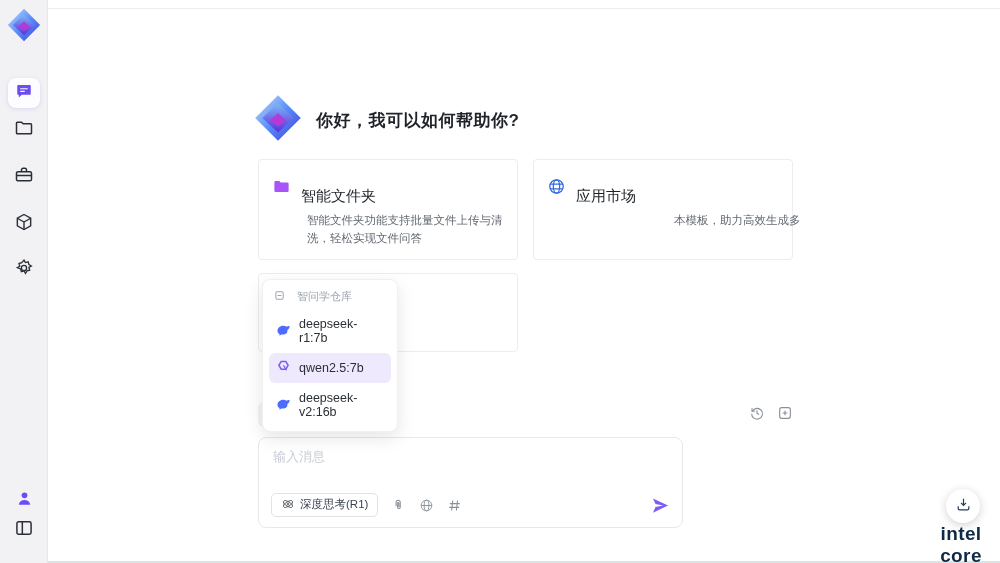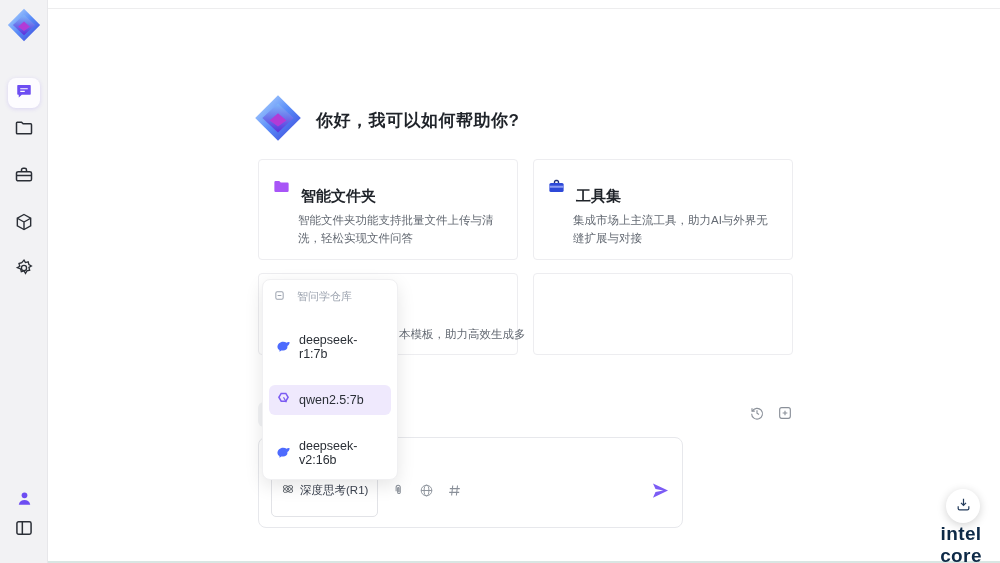--- a/index.html
+++ b/index.html
@@ -23,52 +23,52 @@
 
   
   #greeting { position:absolute; left:254px; top:94px; display:flex; align-items:center; gap:14px; }
   #greeting-title { font-size:17px; font-weight:700; color:#1f2329; letter-spacing:.5px; }
 
   
   #cards { position:absolute; left:258px; top:159px; width:537px;
     display:grid; grid-template-columns:260px 260px; column-gap:15px; row-gap:13px; }
   .card { border:1px solid #ededf0; border-radius:4px; background:#fff; padding:11px 13px; min-height:79px; cursor:pointer; }
   .card-head { display:flex; align-items:center; gap:10px; margin-bottom:6px; }
-  .card-title { font-size:15px; font-weight:700; color:#1f2329;margin-top:16px; }
-  .card-desc { font-size:11.5px; color:#646a73; line-height:1.55; margin-left:26px; }
+  .card-title { font-size:15px; font-weight:400; color:#1f2329;margin-top:16px; }
+  .card-desc { font-size:11.5px; color:#646a73; line-height:1.55; margin-left:35px; }
   .card-desc.occluded { margin-left:0; text-indent:127px; white-space:nowrap; overflow:visible; }
 
   
   #model-dropdown { position:absolute; left:262px; top:279px; width:136px; background:#fff;
     border:1px solid #f0f0f2; border-radius:8px; padding:6px;
     box-shadow:0 6px 18px rgba(0,0,0,.10); z-index:30; }
   .dd-header { display:flex; align-items:center; gap:12px; color:#9CA3AF; font-size:11px; padding:3px 5px 5px; }
   .dd-item { display:flex; align-items:center; gap:8px; font-size:12.5px; color:#2a2f36;
-    padding:6px 7px; border-radius:6px; margin-top:18px; cursor:pointer; }
+    padding:6px 7px; border-radius:6px; margin-top:2px; cursor:pointer; }
   .dd-item.selected { background:#EFE9FD; }
 
   
   #model-selector { position:absolute; left:258px; top:402px; height:25px; background:#f2f3f5;
     border-radius:6px; display:flex; align-items:center; gap:7px; padding:0 10px;
     font-size:12.5px; color:#2a2f36; cursor:pointer; z-index:2; }
 
   #chat-actions { position:absolute; left:749px; top:405px; display:flex; gap:12px; color:#8A9099; }
   #chat-actions > div { cursor:pointer; }
 
   
   #input-box { position:absolute; left:258px; top:437px; width:425px; height:91px;
     border:1px solid #e7e8ec; border-radius:8px; background:#fff; }
   #message-input { position:absolute; left:14px; top:10px; width:440px; height:42px;
     border:none; outline:none; resize:none; font-size:13px; color:#333;
     font-family:"Liberation Sans","DejaVu Sans",sans-serif; background:transparent; }
   #message-input::placeholder { color:#c9cdd4; }
   #input-toolbar { position:absolute; left:12px; right:12px; bottom:10px;
     display:flex; align-items:center; gap:13px; color:#8A9099; }
-  #deep-think-pill { display:flex; align-items:flex-end; gap:5px; border:1px solid #e2e3e7;
-    border-radius:5px; padding:18px 9px; font-size:11.5px; color:#3c4350; background:#fff; cursor:pointer; }
+  #deep-think-pill { display:flex; align-items:flex-start; gap:5px; border:1px solid #e2e3e7;
+    border-radius:5px; padding:3px 9px; font-size:11.5px; color:#3c4350; background:#fff; cursor:pointer; }
   #send-button { margin-left:auto; cursor:pointer; display:flex; }
   .tb-icon { cursor:pointer; display:flex; }
 
   
   #download-fab { position:absolute; left:946px; top:489px; width:34px; height:34px;
     border-radius:50%; background:#fff; box-shadow:0 2px 10px rgba(0,0,0,.18);
     display:flex; align-items:center; justify-content:center; cursor:pointer; z-index:6; }
   #intel-badge { position:absolute; left:923px; top:523px; width:76px; text-align:center; z-index:6; }
   #intel-brand { font-size:19px; font-weight:700; color:#0E2A47; letter-spacing:.4px; }
   #intel-sub { font-size:7px; color:#9aa0a8; text-align:right; padding-right:10px; margin-top:1px; }
@@ -192,33 +192,20 @@
       <span>
         <svg width="19" height="19" viewBox="0 0 24 24" fill="#A855F7">
           <path d="M3 6.5A1.5 1.5 0 0 1 4.5 5h4.6l2 2h8.4A1.5 1.5 0 0 1 21 8.5v9a1.5 1.5 0 0 1-1.5 1.5h-15A1.5 1.5 0 0 1 3 17.5z"></path>
         </svg>
       </span>
       <span class="card-title">智能文件夹</span>
     </div>
     <div class="card-desc">智能文件夹功能支持批量文件上传与清洗，轻松实现文件问答</div>
   </div>
 
-  <div class="card">
-    <div class="card-head">
-      <span>
-        <svg width="19" height="19" viewBox="0 0 24 24">
-          <path d="M9.5 8V6.2a1.7 1.7 0 0 1 1.7-1.7h1.6a1.7 1.7 0 0 1 1.7 1.7V8" fill="none" stroke="#23307A" stroke-width="1.8"></path>
-          <rect x="3" y="7.5" width="18" height="11.5" rx="2" fill="#2E49D8"></rect>
-          <rect x="3" y="11" width="18" height="2.6" fill="#8D9BF2"></rect>
-        </svg>
-      </span>
-      <span class="card-title">工具集</span>
-    </div>
-    <div class="card-desc">集成市场上主流工具，助力AI与外界无缝扩展与对接</div>
-  </div>
 
   <div class="card">
     <div class="card-head">
       <span>
         <svg width="19" height="19" viewBox="0 0 24 24" fill="none" stroke="#2F6BE4" stroke-width="1.6">
           <circle cx="12" cy="12" r="8.5"></circle>
           <ellipse cx="12" cy="12" rx="4" ry="8.5"></ellipse>
           <path d="M3.8 9h16.4M3.8 15h16.4"></path>
         </svg>
       </span>

